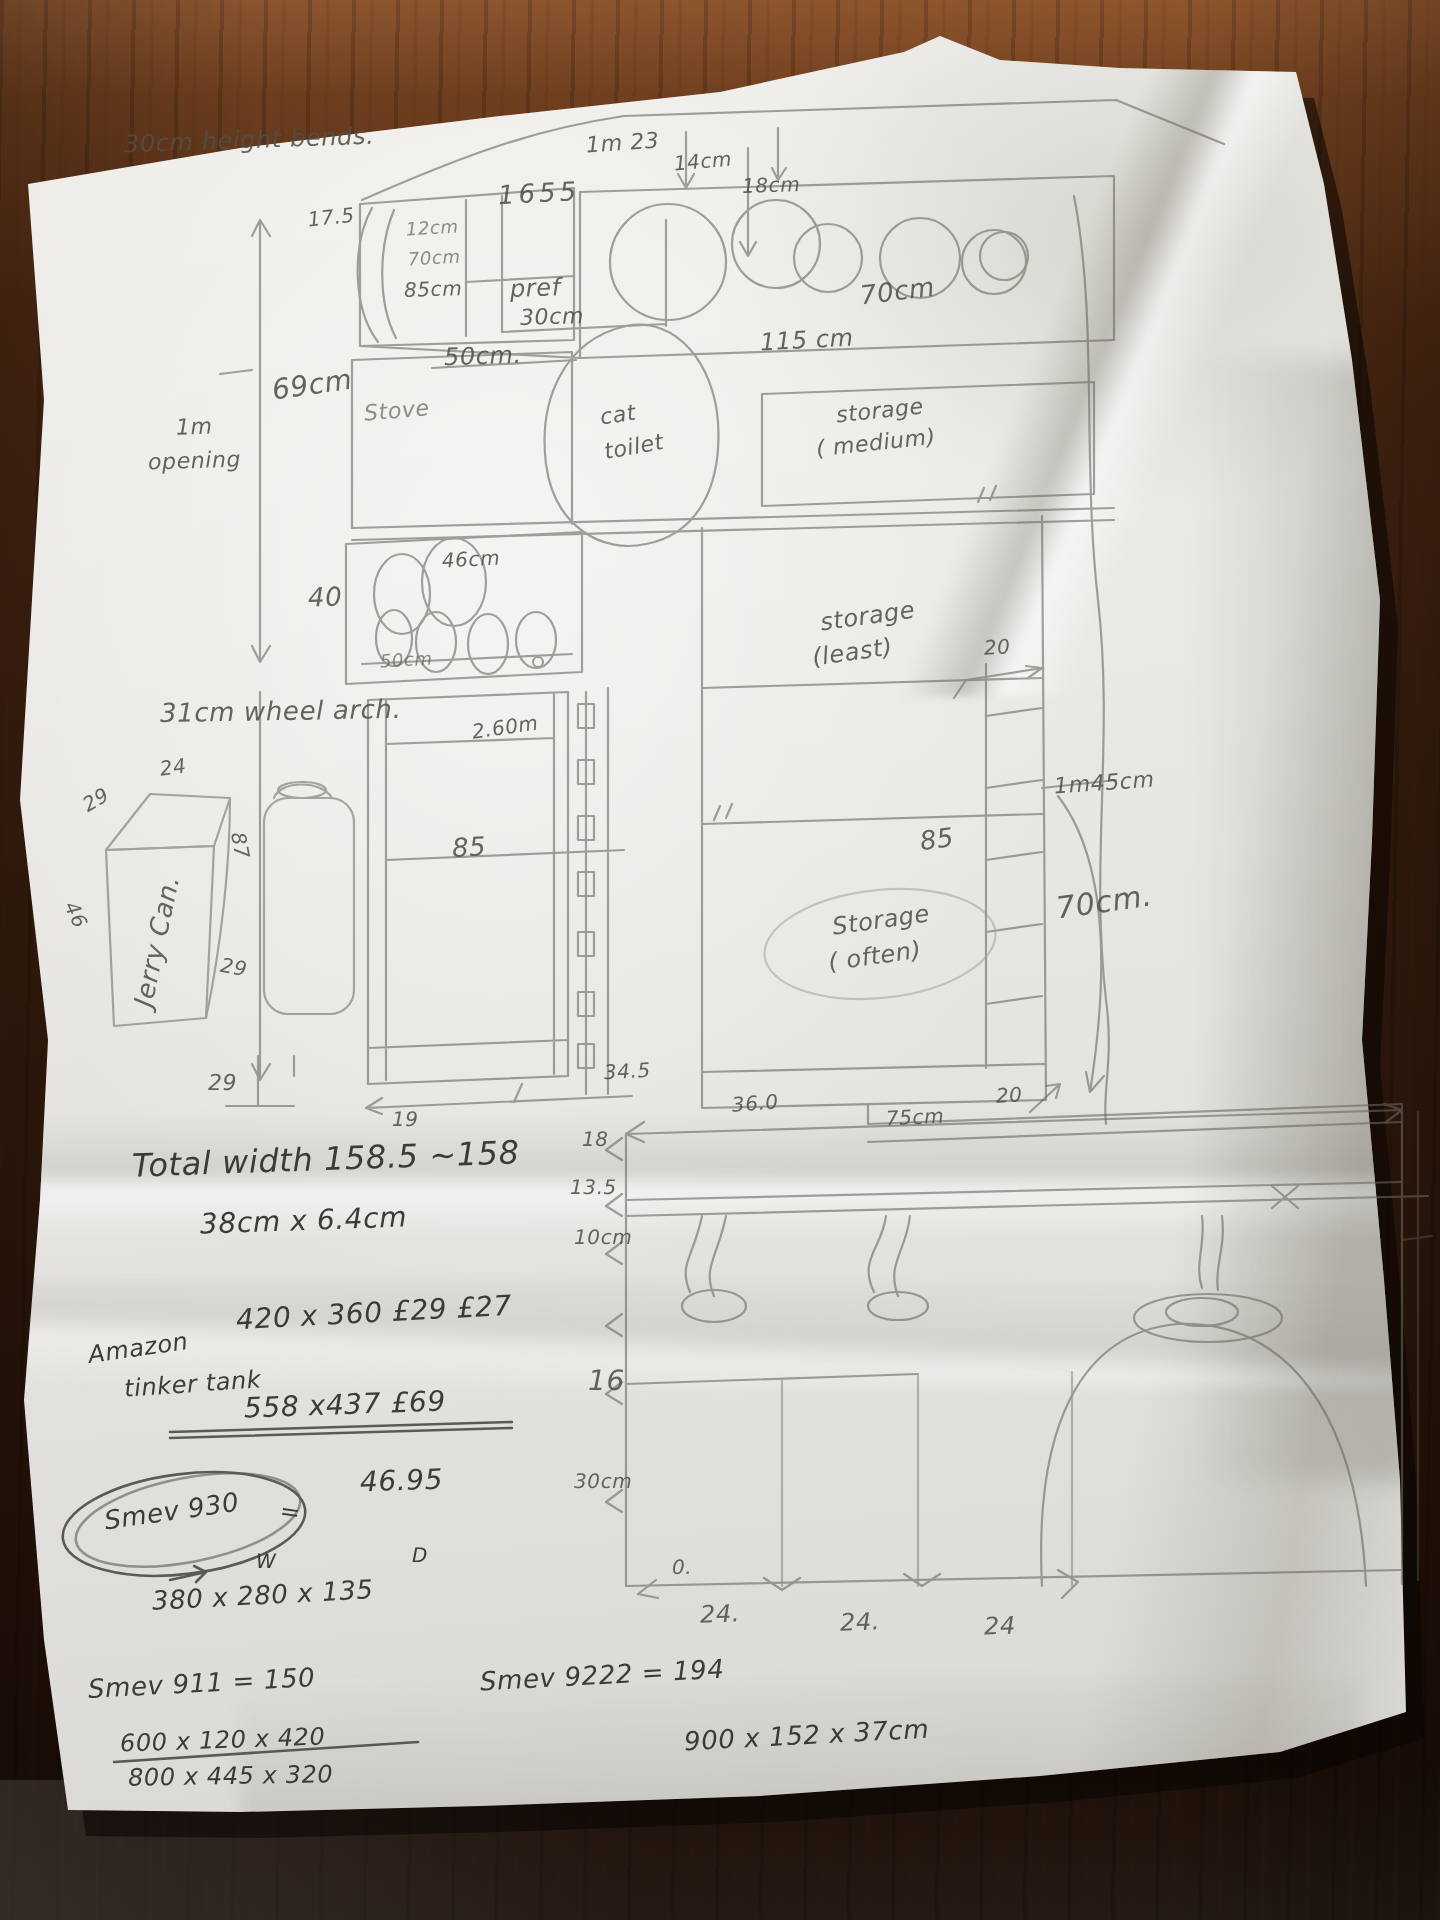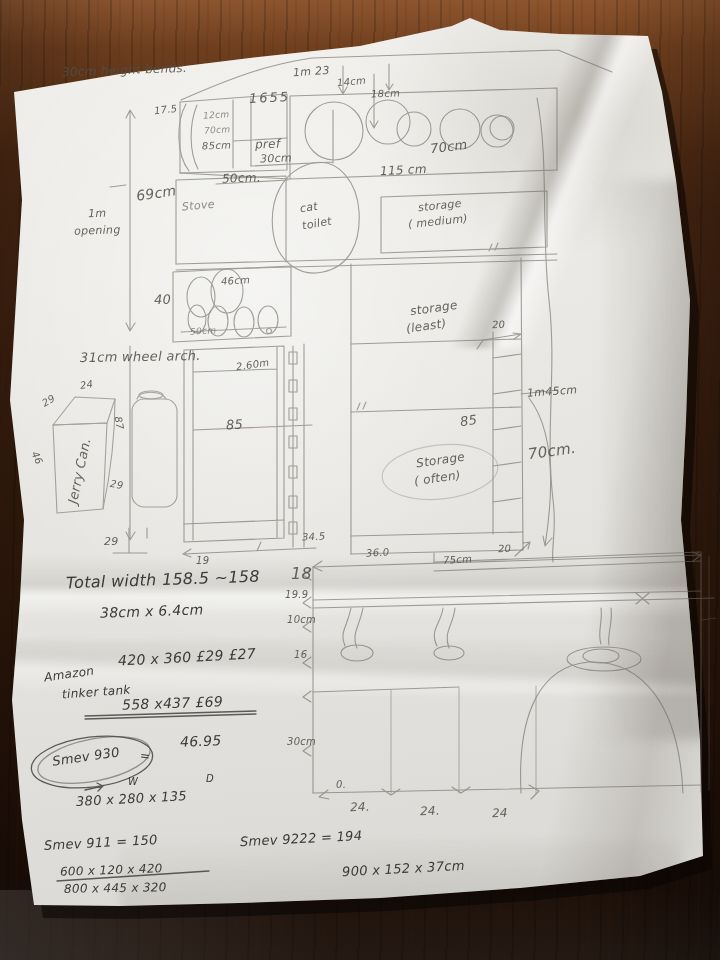--- a/index.html
+++ b/index.html
@@ -198,24 +198,24 @@
 <span class="hw" style="left:492px;top:320px;font-size:10px;transform:rotate(-3deg)">20</span>
 <span class="hw" style="left:527px;top:386px;font-size:11px;transform:rotate(-4deg)">1m45cm</span>
 <span class="hw" style="left:460px;top:414px;font-size:13px;transform:rotate(-8deg)">85</span>
 <span class="hw" style="left:528px;top:444px;font-size:15px;transform:rotate(-8deg)">70cm.</span>
 <span class="hw" style="left:416px;top:454px;font-size:12px;transform:rotate(-8deg)">Storage</span>
 <span class="hw" style="left:414px;top:472px;font-size:12px;transform:rotate(-8deg)">( often)</span>
 
 <span class="hw" style="left:366px;top:548px;font-size:10px;transform:rotate(-4deg)">36.0</span>
 <span class="hw" style="left:443px;top:555px;font-size:10px;transform:rotate(-3deg)">75cm</span>
 <span class="hw" style="left:498px;top:544px;font-size:10px;transform:rotate(-3deg)">20</span>
-<span class="hw" style="left:291px;top:566px;font-size:16px">18</span>
-<span class="hw" style="left:285px;top:590px;font-size:10px">19.9</span>
+<span class="hw" style="left:291px;top:566px;font-size:10px">18</span>
+<span class="hw" style="left:285px;top:590px;font-size:10px">13.5</span>
 <span class="hw" style="left:287px;top:615px;font-size:10px">10cm</span>
-<span class="hw" style="left:294px;top:650px;font-size:10px">16</span>
+<span class="hw" style="left:294px;top:684px;font-size:14px">16</span>
 <span class="hw" style="left:287px;top:737px;font-size:10px">30cm</span>
 <span class="hw" style="left:336px;top:780px;font-size:10px">0.</span>
 <span class="hw" style="left:350px;top:801px;font-size:12px;transform:rotate(-2deg)">24.</span>
 <span class="hw" style="left:420px;top:805px;font-size:12px;transform:rotate(-2deg)">24.</span>
 <span class="hw" style="left:492px;top:807px;font-size:12px;transform:rotate(-2deg)">24</span>
 
 <span class="hw" style="left:80px;top:380px;font-size:10px;transform:rotate(-8deg)">24</span>
 <span class="hw" style="left:42px;top:396px;font-size:10px;transform:rotate(-30deg)">29</span>
 <span class="hw" style="left:112px;top:418px;font-size:10px;transform:rotate(80deg)">87</span>
 <span class="hw" style="left:30px;top:453px;font-size:10px;transform:rotate(65deg)">46</span>

